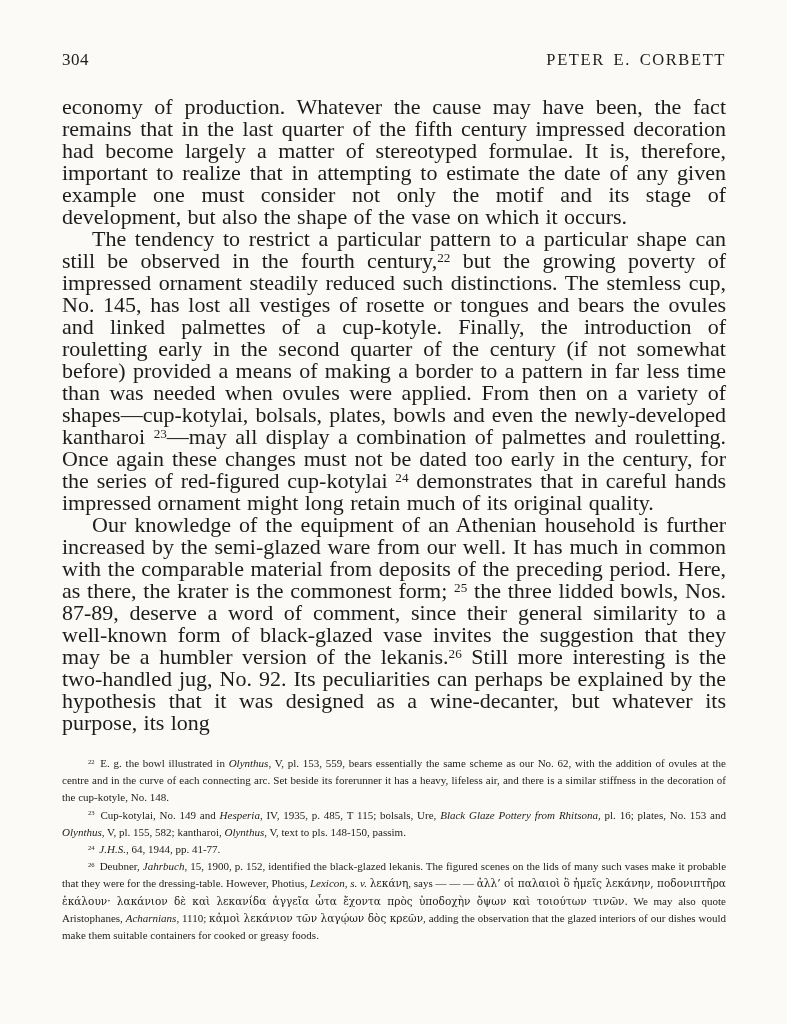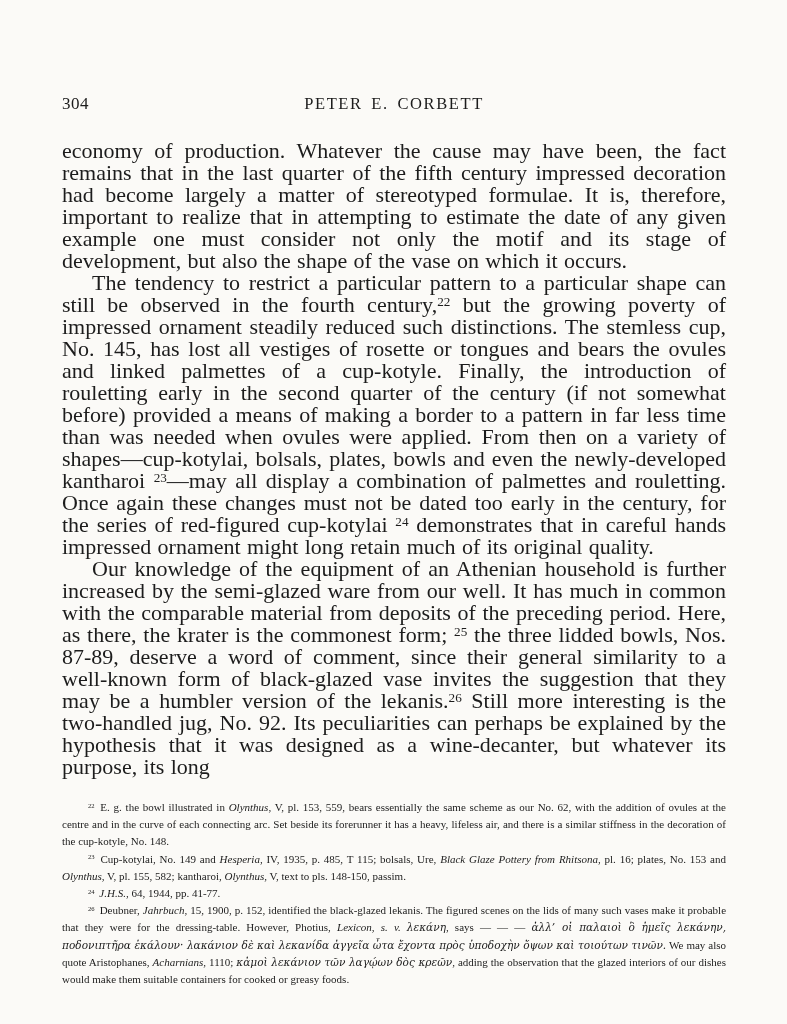--- a/index.html
+++ b/index.html
@@ -8,49 +8,48 @@
   }
   *{margin:0;padding:0;box-sizing:border-box;}
   html,body{background:var(--paper);}
   body{
     width:787px;height:1024px;
     position:relative;overflow:hidden;
     font-family:"Liberation Serif","DejaVu Serif",serif;
     color:var(--ink);
   }
   .page-frame{
-    position:absolute;left:62px;top:50px;width:664px;margin-top:44px;
+    position:absolute;left:62px;top:50px;width:664px;
   }
   .running-head{
     position:relative;height:22px;margin-bottom:24px;
   }
   .page-number{
     position:absolute;left:0;top:0;
     font-size:17px;letter-spacing:0.5px;
   }
   .head-title{
-    text-align:center;font-size:16.5px;letter-spacing:1.6px;
+    text-align:right;font-size:16.5px;letter-spacing:1.6px;
     word-spacing:3px;
   }
   .body-text{
     text-align:justify;
     font-size:22px;line-height:22px;
     word-spacing:0.04em;
   }
   p.body-para{margin:0;}
   p.body-para.indent{text-indent:30px;}
   .footnotes{
     margin-top:21px;
     text-align:justify;
     font-size:11px;line-height:17.2px;
   }
   p.footnote{margin:0;text-indent:26px;}
   .run-i{font-style:italic;}
   .run-g{
-    font-style:italic;
     font-family:"DejaVu Serif",serif;
     font-size:0.96em;
   }
   sup.run-sup{
     font-size:0.60em;
     line-height:0;
     vertical-align:baseline;
     position:relative;top:-0.48em;
   }
   sup.fn-num{margin-right:2px;}

